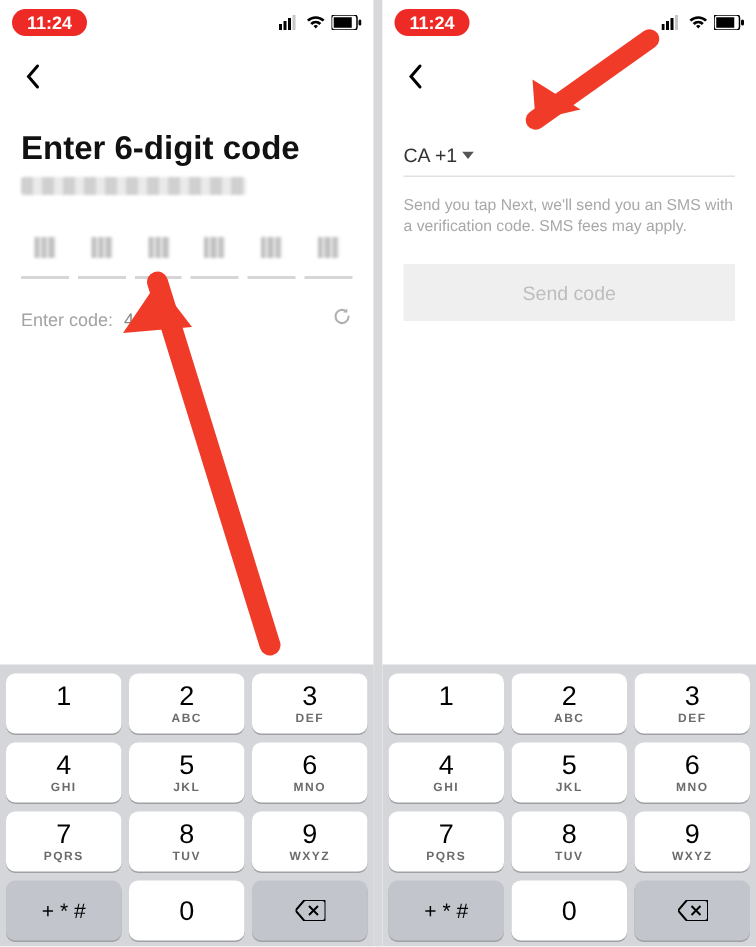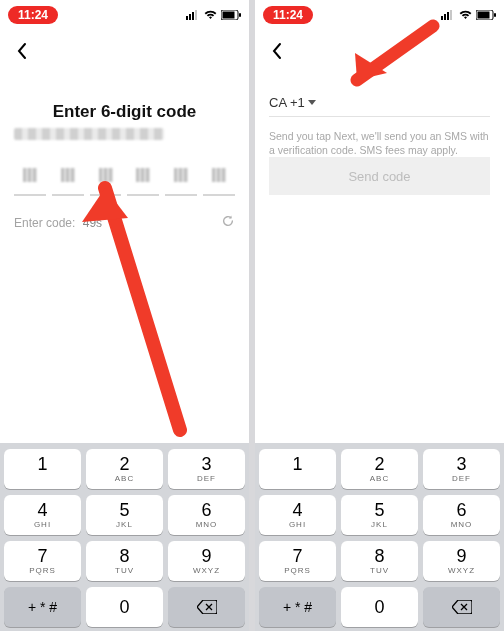--- a/index.html
+++ b/index.html
@@ -11,49 +11,49 @@
 
   
   .status{height:22px;padding:4px 8px 0;display:flex;justify-content:space-between;align-items:center;}
   .time-pill{background:#ee2a26;color:#fff;border-radius:11px;padding:2px 10px;font-size:12px;font-weight:600;}
   .sigs{display:flex;align-items:center;gap:4px;}
   .sigs svg{display:block;}
 
   
   .content{padding:14px 14px 0;}
   .back{font-size:20px;line-height:1;display:inline-block;padding:2px;}
-  .title{margin-top:37px;font-size:17px;font-weight:700;color:#111;text-align:center;}
+  .title{margin-top:20px;font-size:22px;font-weight:700;color:#111;}
   .subtitle{margin-top:6px;font-size:11px;color:#a3a3a3;line-height:1.35;}
   .blur-line{margin-top:6px;height:12px;width:150px;background:repeating-linear-gradient(90deg,#d0d0d0 0 8px,#eaeaea 8px 14px);filter:blur(1px);border-radius:2px;}
 
   .code-row{margin-top:24px;display:flex;justify-content:space-between;gap:6px;}
   .code-cell{flex:1;height:30px;border-bottom:2px solid #d6d6d6;position:relative;}
   .code-cell::before{content:"";position:absolute;top:4px;left:50%;transform:translateX(-50%);width:14px;height:14px;background:repeating-linear-gradient(90deg,#bfbfbf 0 3px,#e3e3e3 3px 5px);filter:blur(1px);}
 
   .resend{margin-top:18px;display:flex;justify-content:space-between;align-items:center;font-size:12px;color:#a3a3a3;}
   .resend .secs{color:#888;margin-left:4px;}
   .reload{width:14px;height:14px;}
 
   .phone-row{margin-top:30px;display:flex;align-items:flex-start;border-bottom:1px solid #e2e2e2;padding-bottom:6px;font-size:13px;}
   .cc{color:#333;display:flex;align-items:center;gap:3px;padding-right:10px;}
   .ph-placeholder{color:#bdbdbd;}
   .note{margin-top:12px;font-size:10.5px;color:#a8a8a8;line-height:1.35;}
-  .sendbtn{width:100%;height:38px;display:flex;align-items:center;justify-content:center;background:#efefef;color:#bdbdbd;font-size:13px;}
+  .sendbtn{margin-top:18px;width:100%;height:38px;display:flex;align-items:center;justify-content:center;background:#efefef;color:#bdbdbd;font-size:13px;}
 
   
   .arrow-wrap{position:absolute;pointer-events:none;}
 
   
   .kbd{position:absolute;bottom:0;left:0;right:0;height:188px;background:#d4d6da;padding:6px 4px 4px;box-sizing:border-box;}
   .krow{display:flex;gap:5px;margin-bottom:6px;}
   .krow:last-child{margin-bottom:0;}
   .key{flex:1;background:#fff;border-radius:6px;height:40px;display:flex;flex-direction:column;align-items:center;justify-content:center;box-shadow:0 1px 0 rgba(0,0,0,.25);}
   .key.alt{background:#c2c5cb;}
   .key .num{font-size:18px;font-weight:500;color:#000;line-height:1;}
-  .key .sub{font-size:8px;letter-spacing:1px;color:#6b6b6b;margin-top:1px;}
+  .key .sub{font-size:8px;letter-spacing:1px;color:#6b6b6b;margin-top:1px;font-weight:bold;}
 </style>
 </head>
 <body>
 
 <div class="canvas">
 
   <div class="phone left">
     <div class="status">
       <span class="time-pill">11:24</span>
       <span class="sigs">

